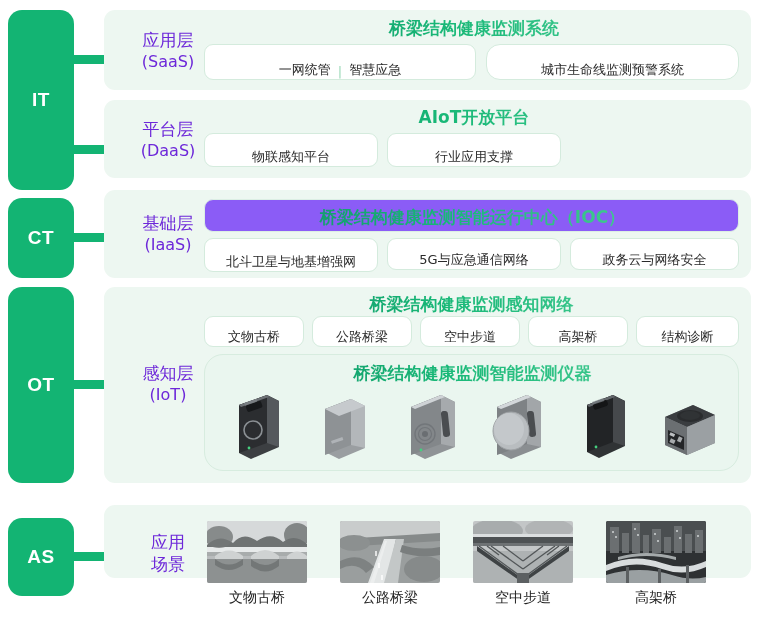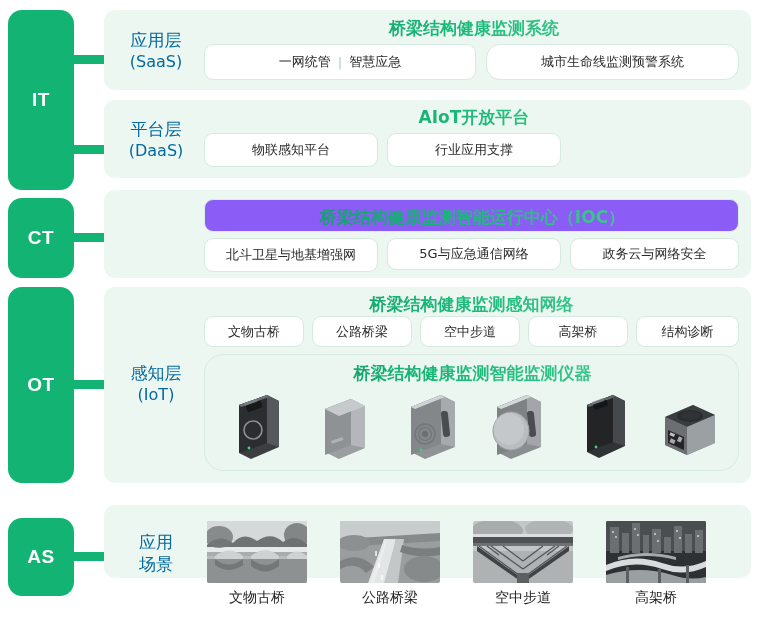--- a/index.html
+++ b/index.html
@@ -37,24 +37,24 @@
   
   .panel {
     position: absolute;
     left: 104px;
     width: 647px;
     background: #edf7f1;
     border-radius: 11px;
   }
   .layer-label {
     position: absolute;
-    left: 14px;
+    left: 26px;
     width: 76px;
     text-align: center;
-    color: #0369a1;
+    color: #6d28d9;
     font-size: 17px;
     line-height: 22px;
     font-family: "DejaVu Sans", "Liberation Sans", sans-serif;
   }
   .layer-label .en { font-size: 16px; }
 
   .panel-title {
     position: absolute;
     text-align: center;
     font-size: 17px;
@@ -66,21 +66,21 @@
     white-space: nowrap;
     font-family: "DejaVu Sans", "Liberation Sans", sans-serif;
   }
 
   .chip {
     position: absolute;
     background: #ffffff;
     border: 1px solid #d4ebdd;
     border-radius: 9px;
     display: flex;
-    align-items: center;
+    align-items: flex-end;
     justify-content: center;
     font-size: 13px;
     color: #2a2a2a;
     white-space: nowrap;
     font-family: "DejaVu Sans", "Liberation Sans", sans-serif;
   }
   .chip .sep { color: #9cd9b8; margin: 0 7px; font-weight: normal; }
 
   .titlebox {
     position: absolute;
@@ -166,20 +166,24 @@
 
     <div class="chip" style="top:33px;left:100px;width:174px;height:34px;">
       <span>物联感知平台</span>
     </div>
     <div class="chip" style="top:33px;left:283px;width:174px;height:34px;">
       <span>行业应用支撑</span>
     </div>
   </div>
 
   <div class="panel" style="top:190px;height:88px;">
+    <div class="layer-label" style="top:22px;">
+      <div>基础层</div>
+      <div class="en">(IaaS)</div>
+    </div>
 
     <div class="titlebox soft" style="top:9px;left:100px;width:535px;height:33px;">
       <div class="panel-title" style="top:6px;left:0;width:535px;">桥梁结构健康监测智能运行中心（IOC）</div>
     </div>
 
     <div class="chip" style="top:48px;left:100px;width:174px;height:34px;">
       <span>北斗卫星与地基增强网</span>
     </div>
     <div class="chip" style="top:48px;left:283px;width:174px;height:32px;">
       <span>5G与应急通信网络</span>

